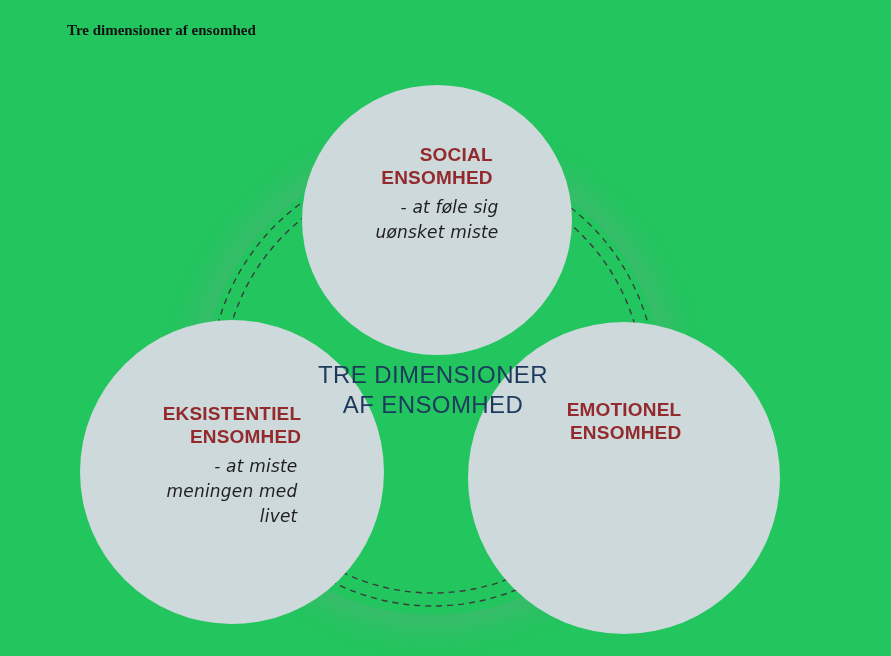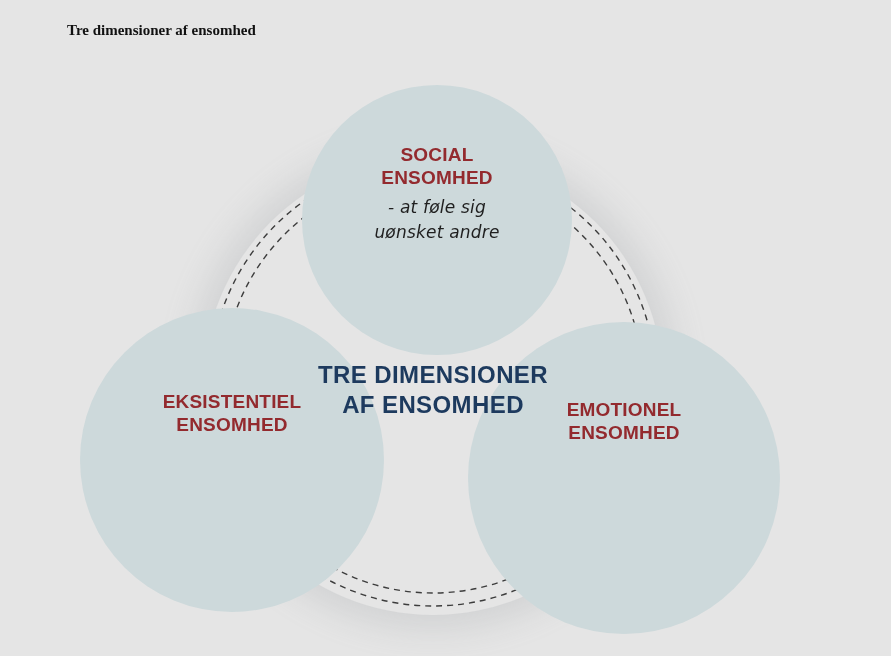--- a/index.html
+++ b/index.html
@@ -5,21 +5,21 @@
   html, body {
     margin: 0;
     padding: 0;
     background: #ffffff;
     font-family: "Liberation Sans", sans-serif;
   }
   .canvas {
     position: relative;
     width: 891px;
     height: 656px;
-    background: #e5e5e5;
+    background: #22c55e;
     overflow: hidden;
   }
   .page-heading {
     position: absolute;
     left: 67px;
     top: 22px;
     margin: 0;
     font-family: "Liberation Serif", serif;
     font-weight: bold;
     font-size: 15px;
@@ -49,33 +49,33 @@
     stroke-dasharray: 6 5;
   }
   .circle {
     position: absolute;
     border-radius: 50%;
     background: var(--circle-fill, #cdd9db);
     z-index: 3;
     display: flex;
     flex-direction: column;
     align-items: center;
-    text-align: center;
+    text-align: right;
     box-sizing: border-box;
   }
   .circle-social {
     left: 302px;
     top: 85px;
     width: 270px;
     height: 270px;
     padding-top: 58px;
   }
   .circle-eksistentiel {
     left: 80px;
-    top: 308px;
+    top: 320px;
     width: 304px;
     height: 304px;
     padding-top: 82px;
   }
   .circle-emotionel {
     left: 468px;
     top: 322px;
     width: 312px;
     height: 312px;
     padding-top: 76px;
@@ -98,21 +98,21 @@
     color: var(--desc-text, #1f1f1f);
     white-space: pre-wrap;
     letter-spacing: 0.2px;
   }
   .center-title {
     position: absolute;
     left: 283px;
     top: 360px;
     width: 300px;
     text-align: center;
-    font-weight: bold;
+    font-weight: normal;
     font-size: 24px;
     line-height: 1.25;
     letter-spacing: 0.4px;
     color: var(--center-navy, #1d3a5e);
     white-space: pre-wrap;
     z-index: 4;
   }
 </style>
 </head>
 <body>
@@ -125,26 +125,29 @@
 
   <svg class="rings" width="891" height="656">
     <circle class="dashed-ring" cx="433" cy="383" r="223"></circle>
     <circle class="dashed-ring" cx="433" cy="383" r="210"></circle>
   </svg>
 
   <div class="circle circle-social">
     <div class="circle-title">SOCIAL
 ENSOMHED</div>
     <div class="circle-desc">- at føle sig
-uønsket andre</div>
+uønsket miste</div>
   </div>
 
   <div class="circle circle-eksistentiel">
     <div class="circle-title">EKSISTENTIEL
 ENSOMHED</div>
+    <div class="circle-desc">- at miste
+meningen med
+livet</div>
   </div>
 
   <div class="circle circle-emotionel">
     <div class="circle-title">EMOTIONEL
 ENSOMHED</div>
   </div>
 
   <div class="center-title">TRE DIMENSIONER
 AF ENSOMHED</div>
 

